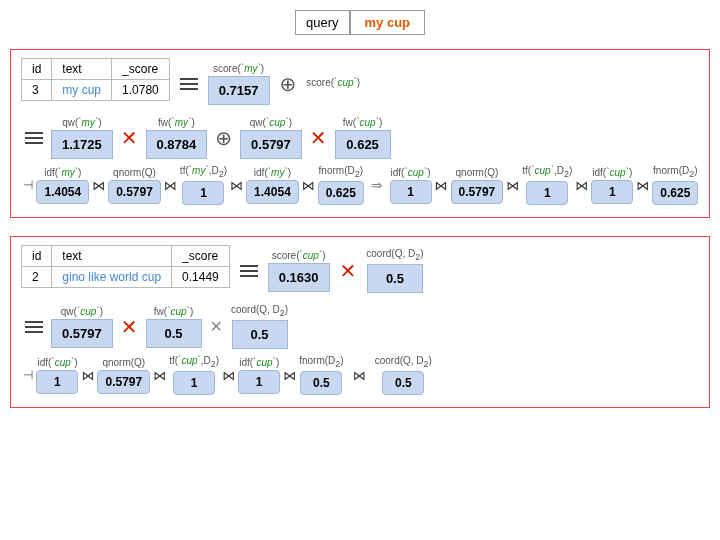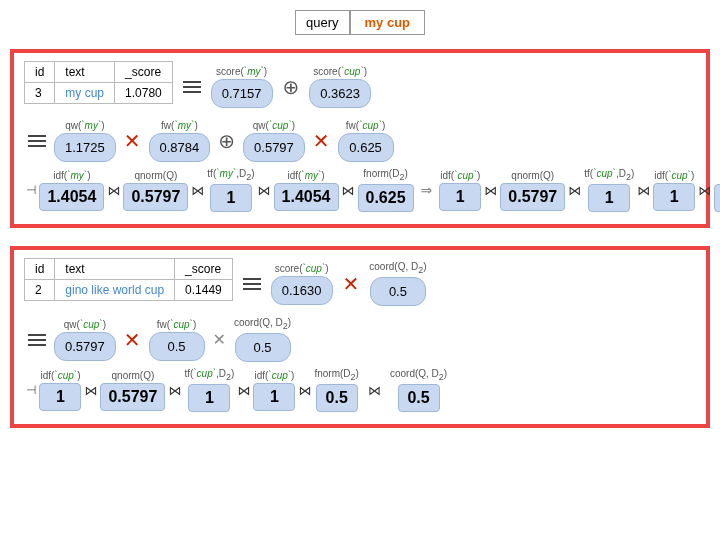--- a/index.html
+++ b/index.html
@@ -27,21 +27,21 @@
     .query-value {
       border: 1px solid #999;
       padding: 4px 14px;
       background: #fff;
       font-size: 13px;
       color: #e05a00;
       font-weight: bold;
     }
 
     .section {
-      border: 4px solid #ef4444;
+      border: 1px solid #ef4444;
       padding: 8px 10px 12px 10px;
       margin-bottom: 18px;
       background: #fff;
     }
 
     table.result-table {
       border-collapse: collapse;
       font-size: 12px;
       margin-bottom: 8px;
     }
@@ -52,33 +52,33 @@
     }
     table.result-table th {
       background: #fff;
       font-weight: normal;
     }
     .link-text { color: #4488cc; }
 
     .val-box {
       background: #c8d8f0;
       border: 1px solid #a0b8d8;
-      border-radius: 12px;
+      border-radius: 0;
       padding: 6px 10px;
       font-size: 13px;
-      font-weight: normal;
+      font-weight: bold;
       text-align: center;
       min-width: 56px;
     }
     .val-box-sm {
       background: #c8d8f0;
       border: 1px solid #a0b8d8;
       border-radius: 4px;
       padding: 4px 7px;
-      font-size: 16px;
+      font-size: 12px;
       font-weight: bold;
       text-align: center;
       min-width: 42px;
     }
 
     .label-above {
       display: flex;
       flex-direction: column;
       align-items: center;
     }
@@ -163,21 +163,20 @@
 
     <div class="label-above">
       <div class="label-text">score(<span class="green">`my`</span>)</div>
       <div class="val-box">0.7157</div>
     </div>
 
     <div class="plus-circle">⊕</div>
 
     <div class="label-above">
       <div class="label-text">score(<span class="green">`cup`</span>)</div>
-      <div class="val-box">0.3623</div>
     </div>
   </div>
 
   <div style="display:flex; align-items:center; gap:8px; margin-bottom:6px; margin-left:4px;">
     <div class="eq-lines">
         <span></span>
         <span></span>
         <span></span>
       </div>
 

